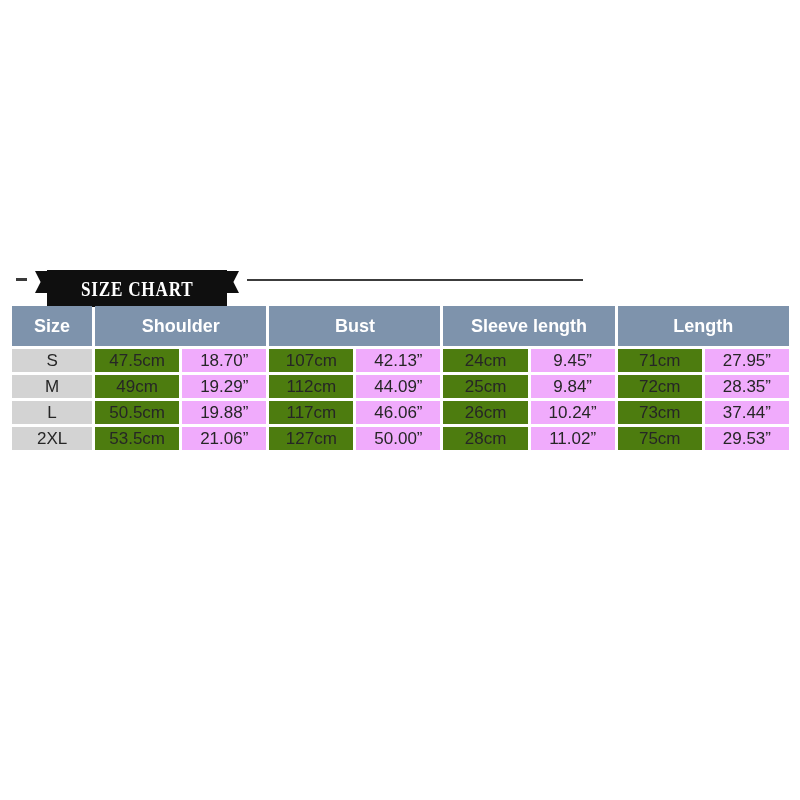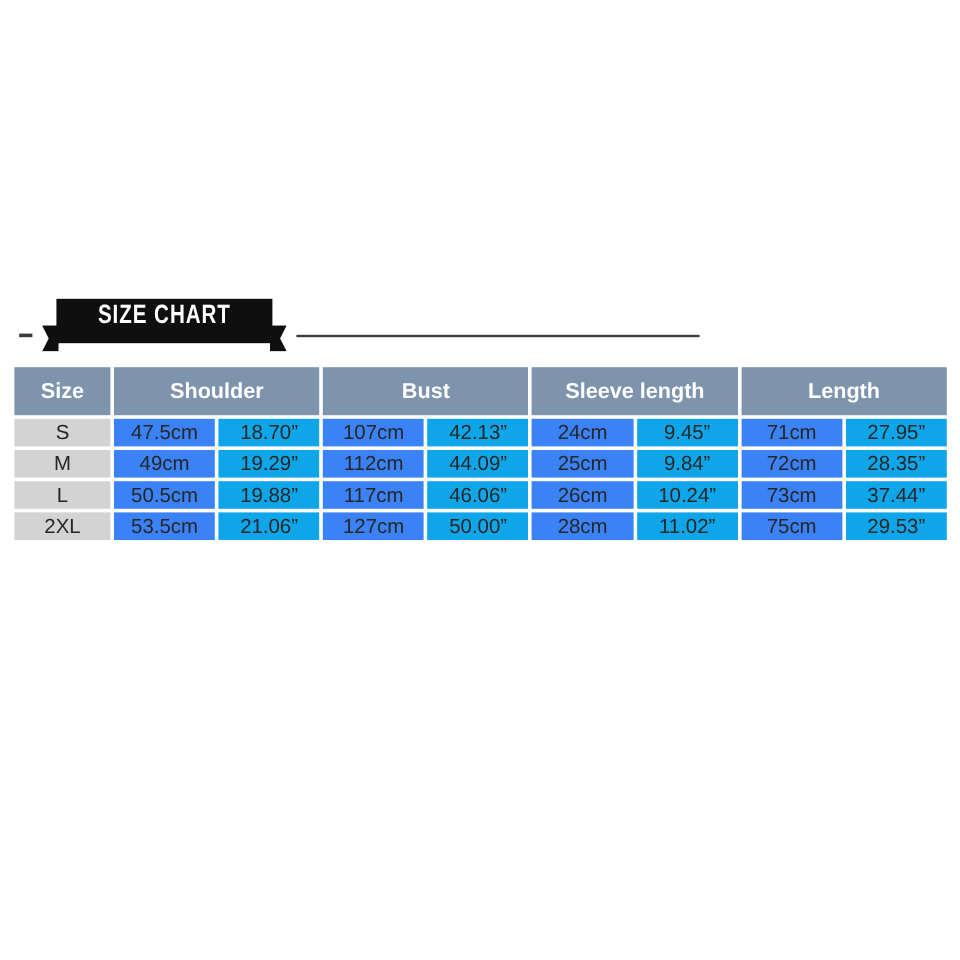--- a/index.html
+++ b/index.html
@@ -6,22 +6,22 @@
   body{
     width:800px;height:800px;background:#ffffff;
     font-family:"Liberation Sans", sans-serif;
     position:relative;overflow:hidden;
   }
   .canvas{position:absolute;left:0;top:0;width:800px;height:800px;background:#fff;}
 
   
   .dash{position:absolute;left:16px;top:278px;width:11px;height:3px;background:#3a3a3a;}
   .ribbon-main{
-    position:absolute;left:47px;top:249px;width:180px;height:37px;
-    background:#0f0f0f;display:flex;justify-content:center;
+    position:absolute;left:47px;top:270px;width:180px;height:37px;
+    background:#0f0f0f;display:flex;align-items:center;justify-content:center;font-family:Liberation Serif, serif;
   }
   .ribbon-title{
     color:#fff;font-weight:bold;font-size:22px;letter-spacing:1px;
     transform:scaleX(0.78);white-space:nowrap;
   }
   .fold{position:absolute;background:#0f0f0f;width:14px;height:22px;top:271px;}
   .fold-left{left:35px;clip-path:polygon(0 0,100% 0,100% 100%,0 100%,40% 50%);}
   .fold-right{left:225px;clip-path:polygon(0 0,100% 0,60% 50%,100% 100%,0 100%);}
   .divider-line{position:absolute;left:247px;top:279px;width:336px;height:2px;background:#3c3c3c;}
 
@@ -35,22 +35,22 @@
   .grp{
     background:#7e93ac;color:#ffffff;
     font-weight:bold;font-size:18px;height:40px;
   }
   .unit{
     background:#7e93ac;color:#ffffff;
     font-family:"Liberation Mono","DejaVu Sans Mono",monospace;
     font-weight:bold;font-size:15px;height:37px;line-height:1.15;
   }
   .cell-size{background:#d3d3d3;}
-  .cell-cm{background:#3b82f6;margin-top:24px;}
-  .cell-in{background:#0ea5e9;margin-left:18px;}
+  .cell-cm{background:#4d7c0f;margin-top:24px;}
+  .cell-in{background:#f0abfc;margin-left:18px;}
   .data-row td{height:23px;font-size:17px;color:#262626;}
 </style>
 </head>
 <body>
 
 <div class="canvas">
 
   <div class="dash"></div>
   <div class="fold fold-left"></div>
   <div class="ribbon-main">

